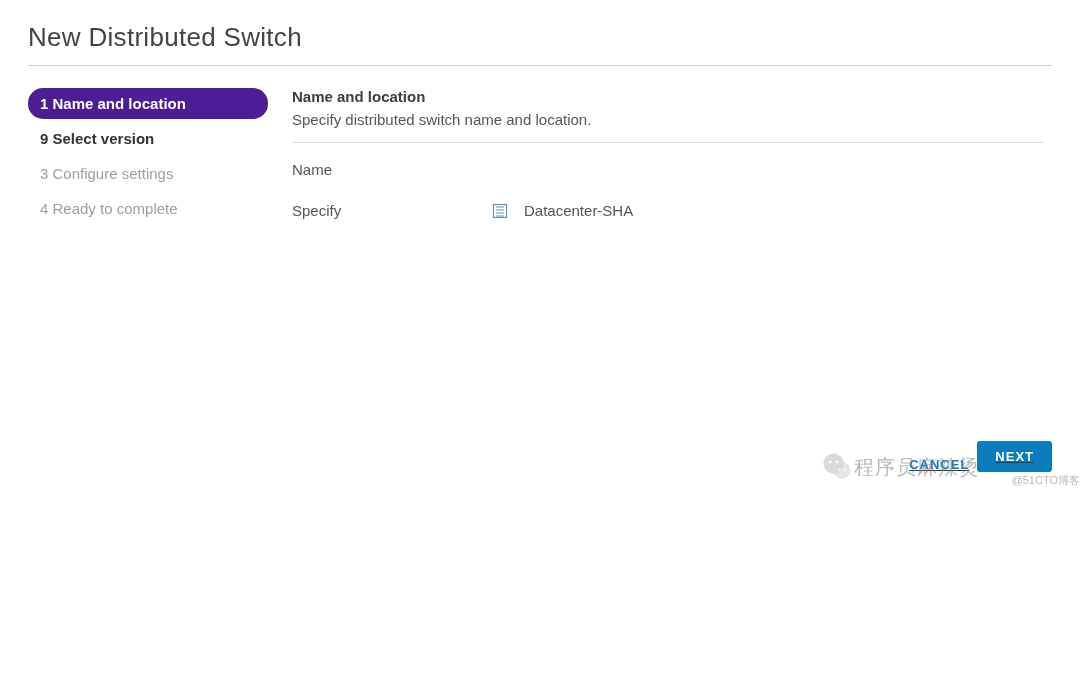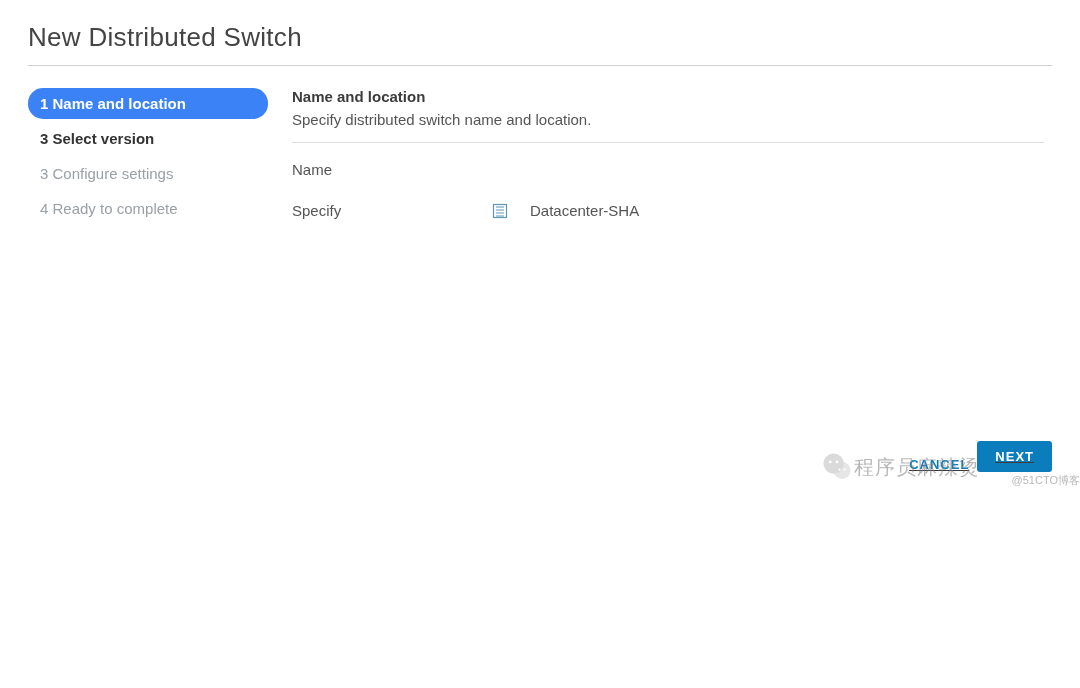--- a/index.html
+++ b/index.html
@@ -3,32 +3,32 @@
 <meta charset="utf-8">
 <style>
   * { box-sizing: border-box; margin: 0; padding: 0; }
   html, body { width: 1080px; height: 688px; font-family: "Segoe UI", "Helvetica Neue", Arial, sans-serif; background: #fff; color: #3b3b3b; }
   .dialog { width: 1080px; height: 492px; position: relative; padding: 22px 28px 0 28px; }
   .title { font-size: 26px; font-weight: 300; color: #444; letter-spacing: 0.3px; }
   .title-rule { border: none; border-top: 1px solid #d0d0d0; margin-top: 12px; }
   .body { display: flex; margin-top: 22px; }
   .steps { width: 240px; flex: none; }
   .step { font-size: 15px; padding: 7px 12px; border-radius: 15px; margin-bottom: 4px; cursor: pointer; }
-  .step.active { background: #3b82f6; color: #fff; font-weight: 600; }
+  .step.active { background: #4c1d95; color: #fff; font-weight: 600; }
   .step.enabled { color: #333; font-weight: 600; }
   .step.disabled { color: #9aa0a6; }
   .main { flex: 1; padding-left: 24px; padding-right: 8px; }
   .section-title { font-size: 15px; font-weight: 700; color: #3c3c3c; }
   .section-sub { font-size: 15px; color: #555; margin-top: 6px; }
   .section-rule { border: none; border-top: 1px solid #ddd; margin-top: 14px; margin-bottom: 18px; }
   .row { display: flex; align-items: center; margin-bottom: 24px; }
   .row-label { width: 200px; font-size: 15px; color: #555; }
   .input-wrap { width: 200px; position: relative; }
   .input-wrap input { width: 100%; border: none; border-bottom: 2px solid #00a5c7; font-size: 15px; padding: 4px 2px 6px 2px; outline: none; color: #333; background: transparent; }
-  .loc-cell { display: flex; align-items: center; font-size: 15px; color: #555; gap: 22px; }
+  .loc-cell { display: flex; align-items: center; font-size: 15px; color: #555; gap: 16px; }
   .dc-icon { width: 16px; height: 16px; display: inline-block; }
   .footer { position: absolute; bottom: 20px; right: 28px; display: flex; align-items: flex-end; gap: 8px; text-decoration: underline; }
   .btn-cancel { color: #0b7dbd; font-size: 13px; font-weight: 600; letter-spacing: 1px; background: none; border: none; cursor: pointer; }
   .btn-next { background: #0b7dbd; color: #fff; border: none; font-size: 13px; font-weight: 600; letter-spacing: 1px; padding: 8px 18px; border-radius: 3px; cursor: pointer; }
   .watermark-chat { position: absolute; bottom: 8px; right: 100px; display: flex; align-items: center; opacity: 0.55; gap: 0; }
   .watermark-chat svg { width: 34px; height: 34px; }
   .watermark-text { font-size: 20px; color: #7c7c7c; font-weight: 500; letter-spacing: 1px; }
   .watermark-src { position: absolute; bottom: 4px; right: 0; font-size: 11px; color: #b8b8b8; }
 </style>
 </head>
@@ -36,21 +36,21 @@
 
 <div class="dialog">
 
   <div class="title">New Distributed Switch</div>
   <hr class="title-rule">
 
   <div class="body">
 
     <div class="steps">
       <div class="step active">1 Name and location</div>
-      <div class="step enabled">3 Select version</div>
+      <div class="step enabled">9 Select version</div>
       <div class="step disabled">3 Configure settings</div>
       <div class="step disabled">4 Ready to complete</div>
     </div>
 
     <div class="main">
       <div class="section-title">Name and location</div>
       <div class="section-sub">Specify distributed switch name and location.</div>
       <hr class="section-rule">
 
       <div class="row">

